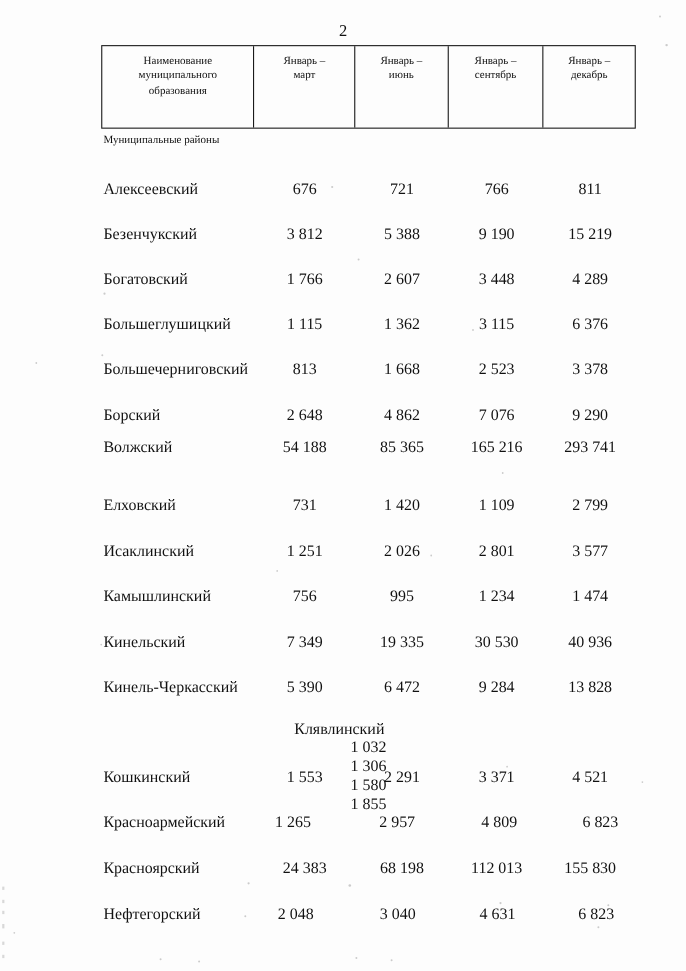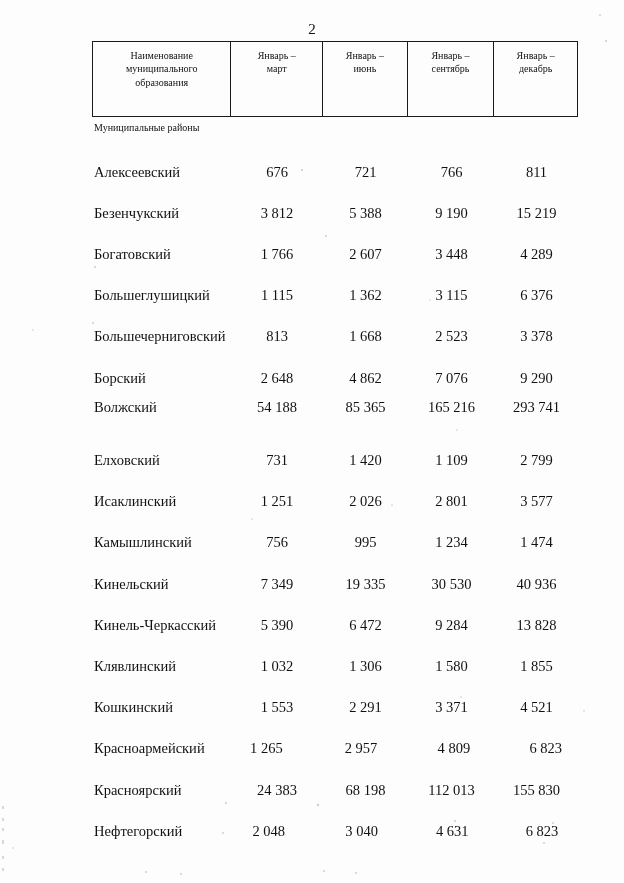--- a/index.html
+++ b/index.html
@@ -251,21 +251,21 @@
         <div class="cell-num n3">30 530</div>
         <div class="cell-num n4">40 936</div>
       </div>
       <div class="row" style="top: 492.2px;">
         <div class="cell-name">Кинель-Черкасский</div>
         <div class="cell-num n1">5 390</div>
         <div class="cell-num n2">6 472</div>
         <div class="cell-num n3">9 284</div>
         <div class="cell-num n4">13 828</div>
       </div>
-      <div class="row" style="top: 533.4px;">
+      <div class="row" style="top: 533.4px; flex-direction: column;">
         <div class="cell-name">Клявлинский</div>
         <div class="cell-num n1">1 032</div>
         <div class="cell-num n2">1 306</div>
         <div class="cell-num n3">1 580</div>
         <div class="cell-num n4">1 855</div>
       </div>
       <div class="row" style="top: 574.6px;">
         <div class="cell-name">Кошкинский</div>
         <div class="cell-num n1">1 553</div>
         <div class="cell-num n2">2 291</div>

